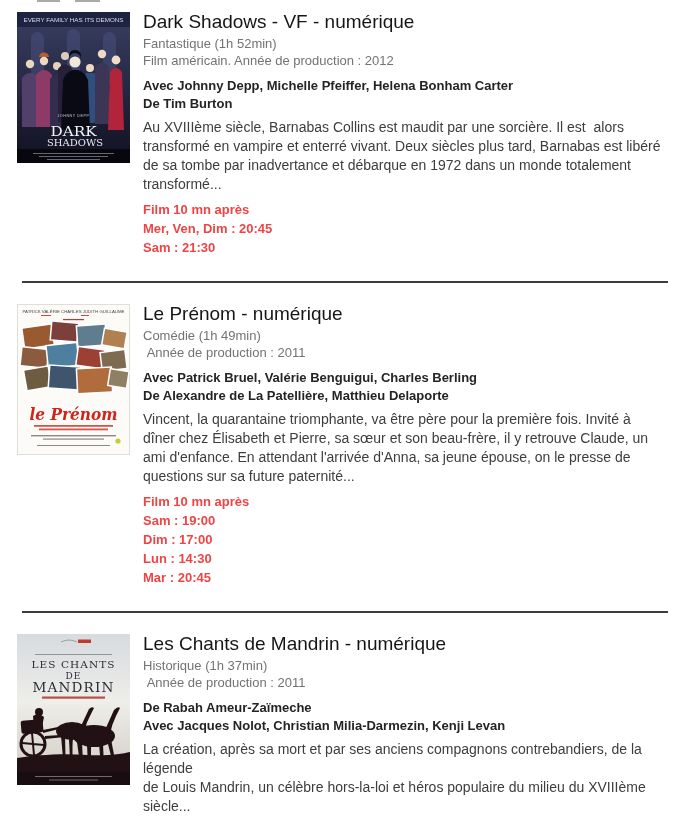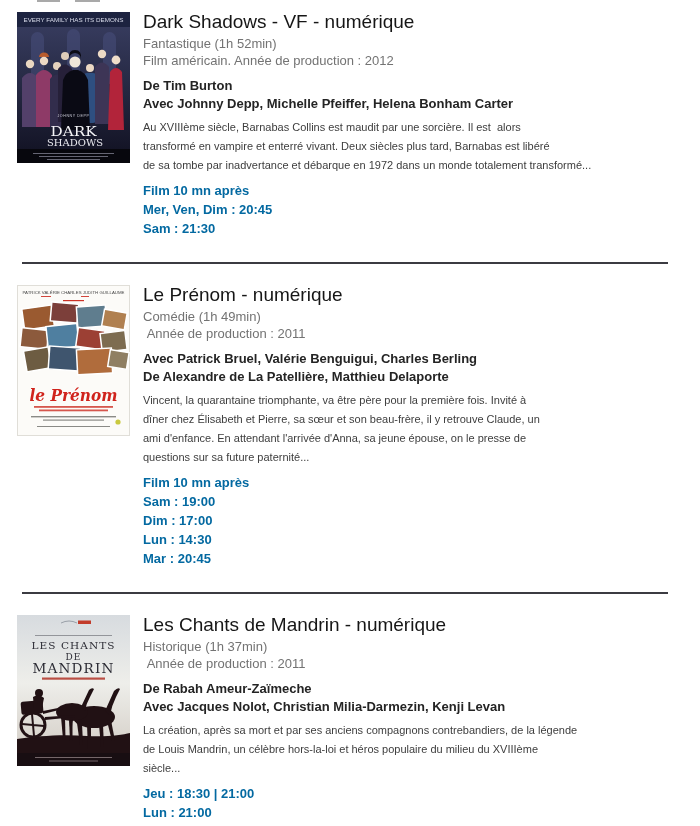--- a/index.html
+++ b/index.html
@@ -9,22 +9,22 @@
   .movie{display:flex;padding-left:17px;}
   #m1{margin-top:12px;}
   #m2,#m3{margin-top:21px;}
   .poster{width:113px;height:124px;flex:none;cursor:pointer;}
   .poster svg{display:block;}
   .info{margin-left:13px;width:548px;}
   h2.title{font-size:19px;line-height:20px;margin:0 0 3px;color:#161616;
            font-weight:normal;cursor:pointer;}
   .meta{font-size:13px;line-height:17px;color:#737373;white-space:pre-wrap;}
   .credits{margin-top:8px;font-weight:bold;color:#242424;font-size:13px;line-height:18px;}
-  .synopsis{margin:5px 0 0;font-size:11px;line-height:19px;color:#3d3d3d;white-space:pre-wrap;}
-  .times{margin-top:6px;font-size:13px;line-height:19px;font-weight:bold;color:#0369a1;}
+  .synopsis{margin:5px 0 0;font-size:14px;line-height:19px;color:#3d3d3d;white-space:pre-wrap;}
+  .times{margin-top:6px;font-size:13px;line-height:19px;font-weight:bold;color:#ef4444;}
   .sep{height:2px;background:#3b3b41;margin:24px 32px 21px 22px;}
 </style>
 </head>
 <body>
 
 <div class="remnant" style="left:37px;width:23px;"></div>
 <div class="remnant" style="left:75px;width:25px;"></div>
 
 <section class="movie" id="m1">
   <div class="poster">
@@ -73,22 +73,22 @@
         <rect x="22" y="144" width="69" height="1"></rect>
         <rect x="30" y="147" width="53" height="1"></rect>
       </g>
     </svg>
   </div>
   <div class="info">
     <h2 class="title">Dark Shadows - VF - numérique</h2>
     <div class="meta">Fantastique (1h 52min)</div>
     <div class="meta">Film américain. Année de production : 2012</div>
     <div class="credits">
+      <div>Avec Johnny Depp, Michelle Pfeiffer, Helena Bonham Carter</div>
       <div>De Tim Burton</div>
-      <div>Avec Johnny Depp, Michelle Pfeiffer, Helena Bonham Carter</div>
     </div>
     <p class="synopsis">Au XVIIIème siècle, Barnabas Collins est maudit par une sorcière. Il est  alors
 transformé en vampire et enterré vivant. Deux siècles plus tard, Barnabas est libéré
 de sa tombe par inadvertance et débarque en 1972 dans un monde totalement transformé...</p>
     <div class="times">
       <div>Film 10 mn après</div>
       <div>Mer, Ven, Dim : 20:45</div>
       <div>Sam : 21:30</div>
     </div>
   </div>

